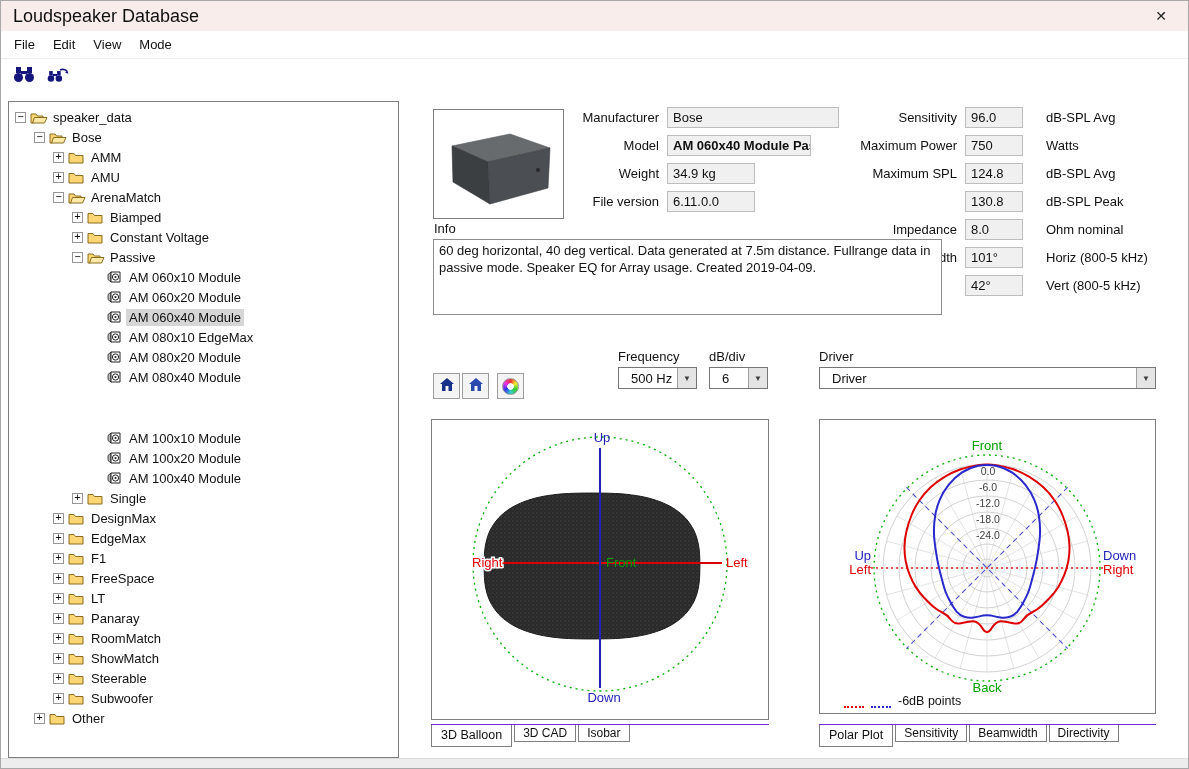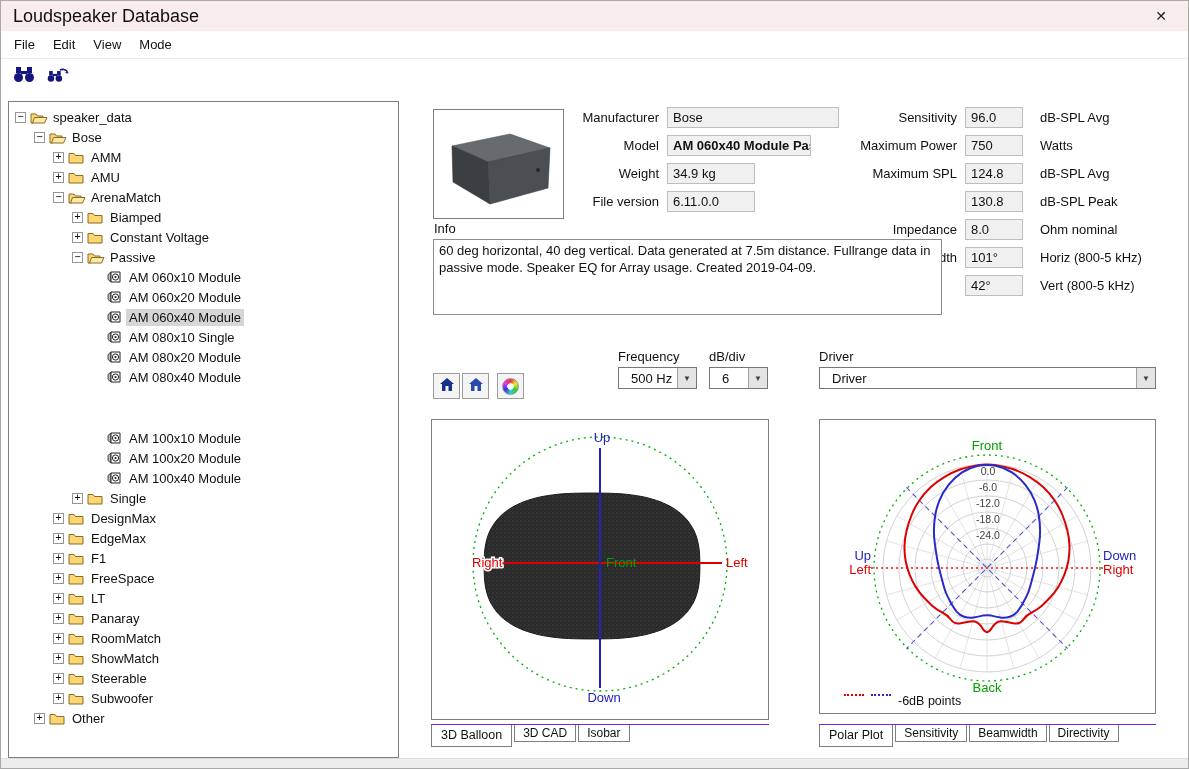--- a/index.html
+++ b/index.html
@@ -21,42 +21,42 @@
   .tree-label{padding:1px 3px}
   .tree-row.selected .tree-label{background:#d6d6d6}
   .product-image{position:absolute;left:432px;top:108px;width:131px;height:110px;border:1px solid #7f7f7f;background:#fff;display:flex;align-items:center;justify-content:center}
   .fields-left{position:absolute;left:566px;top:106px}
   .frow{display:flex;align-items:center;height:21px;margin-bottom:7px}
   .flabel{width:92px;text-align:right;margin-right:8px;flex:none}
   .field{background:#f0f0f0;border:1px solid #bdbdbd;height:21px;line-height:19px;padding:0 5px;overflow:hidden;white-space:nowrap}
   .fields-right{position:absolute;left:838px;top:106px}
   .fields-right .flabel{width:118px}
   .fields-right .field{width:58px;flex:none}
-  .funit{margin-left:17px;white-space:nowrap}
+  .funit{margin-left:23px;white-space:nowrap}
   .info-label{position:absolute;left:433px;top:220px}
   .info-box{position:absolute;left:432px;top:238px;width:509px;height:76px;border:1px solid #8d8d8d;padding:2px 5px;line-height:17px;background:#fff}
   .ctl-label{position:absolute}
   #freqLabel{left:617px;top:348px}
   #dbLabel{left:708px;top:348px}
   #driverLabel{left:818px;top:348px}
   .combo{position:absolute;height:22px;border:1px solid #767676;background:#fff;display:flex;align-items:center;padding-left:12px}
   #freqCombo{left:617px;top:366px;width:79px}
   #dbCombo{left:708px;top:366px;width:59px}
   #driverCombo{left:818px;top:366px;width:337px}
   .combo-btn{margin-left:auto;width:19px;align-self:stretch;background:#e4e4e4;border-left:1px solid #a0a0a0;display:flex;align-items:center;justify-content:center;font-size:8px;color:#404040}
   .iconbtn{position:absolute;width:27px;height:26px;border:1px solid #9d9d9d;background:#f4f4f4;display:flex;align-items:center;justify-content:center;padding:0;top:372px}
   #homeBtn1{left:432px}
   #homeBtn2{left:461px}
   #wheelBtn{left:496px}
   .colorwheel{width:17px;height:17px;border-radius:50%;border:1px solid #999;
     background:radial-gradient(circle,#fff 0 3px,rgba(255,255,255,0) 3.5px),conic-gradient(#e33,#ee3,#3c3,#3cc,#33e,#e3e,#e33)}
   .plot{position:absolute;background:#fff;border:1px solid #7f7f7f}
   #balloonPlot{left:430px;top:418px;width:338px;height:301px}
   #polarPlot{left:818px;top:418px;width:337px;height:295px}
-  .legend{position:absolute;left:24px;bottom:5px;display:flex;align-items:flex-start;gap:7px;font-size:12.5px;background:#fff}
+  .legend{position:absolute;left:24px;bottom:5px;display:flex;align-items:flex-end;gap:7px;font-size:12.5px;background:#fff}
   .swatch{width:20px;height:0;border-bottom:2px dotted #dd0000;display:inline-block}
   .swatch.blue{border-color:#2a2acc}
   .tabstrip{position:absolute;height:26px;border-top:1px solid #6d28d9;display:flex;align-items:flex-start}
   #balloonTabs{left:430px;top:723px;width:338px}
   #polarTabs{left:818px;top:723px;width:337px}
   .tab{border:1px solid #7f7f7f;border-top:none;background:#fff;padding:0 8px;height:17px;line-height:16px;font-size:12px;margin-right:2px;white-space:nowrap}
   .tab.active{height:22px;line-height:20px;font-size:12.5px;padding:0 9px}
   .statusbar{position:absolute;left:0;right:0;bottom:0;height:10px;background:#ededed;border-top:1px solid #dcdcdc}
   svg text{font-family:"Liberation Sans",sans-serif}
 </style>
@@ -217,21 +217,21 @@
       <div class="tree-row" style="padding-left: 82px;">
         <span class="expander-spacer"></span>
         <span class="tree-icon">
           <svg width="17" height="12" viewBox="0 0 17 12">
             <path d="M2 3.5 5 1v10L2 8.5z" fill="#bbb" stroke="#222" stroke-width="0.8"></path>
             <path d="M5 1h9v10H5z" fill="#fff" stroke="#222"></path>
             <circle cx="9.5" cy="6" r="3.1" fill="none" stroke="#222"></circle>
             <circle cx="9.5" cy="6" r="1.1" fill="#222"></circle>
           </svg>
         </span>
-        <span class="tree-label">AM 080x10 Single</span>
+        <span class="tree-label">AM 080x10 EdgeMax</span>
       </div>
       <div class="tree-row" style="padding-left: 82px;">
         <span class="expander-spacer"></span>
         <span class="tree-icon">
           <svg width="17" height="12" viewBox="0 0 17 12">
             <path d="M2 3.5 5 1v10L2 8.5z" fill="#bbb" stroke="#222" stroke-width="0.8"></path>
             <path d="M5 1h9v10H5z" fill="#fff" stroke="#222"></path>
             <circle cx="9.5" cy="6" r="3.1" fill="none" stroke="#222"></circle>
             <circle cx="9.5" cy="6" r="1.1" fill="#222"></circle>
           </svg>

